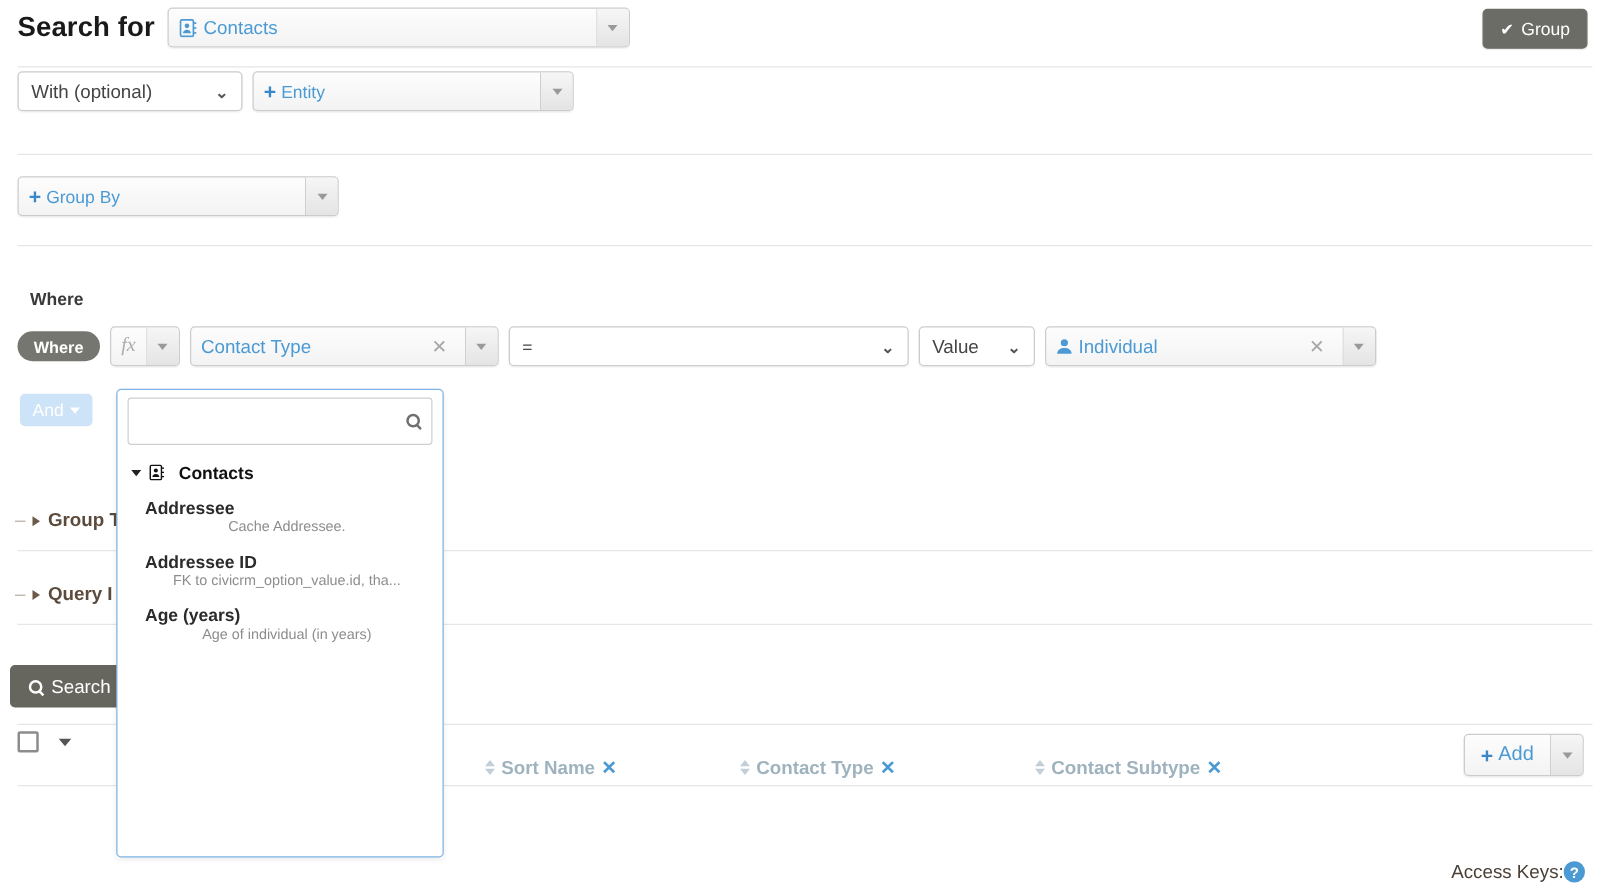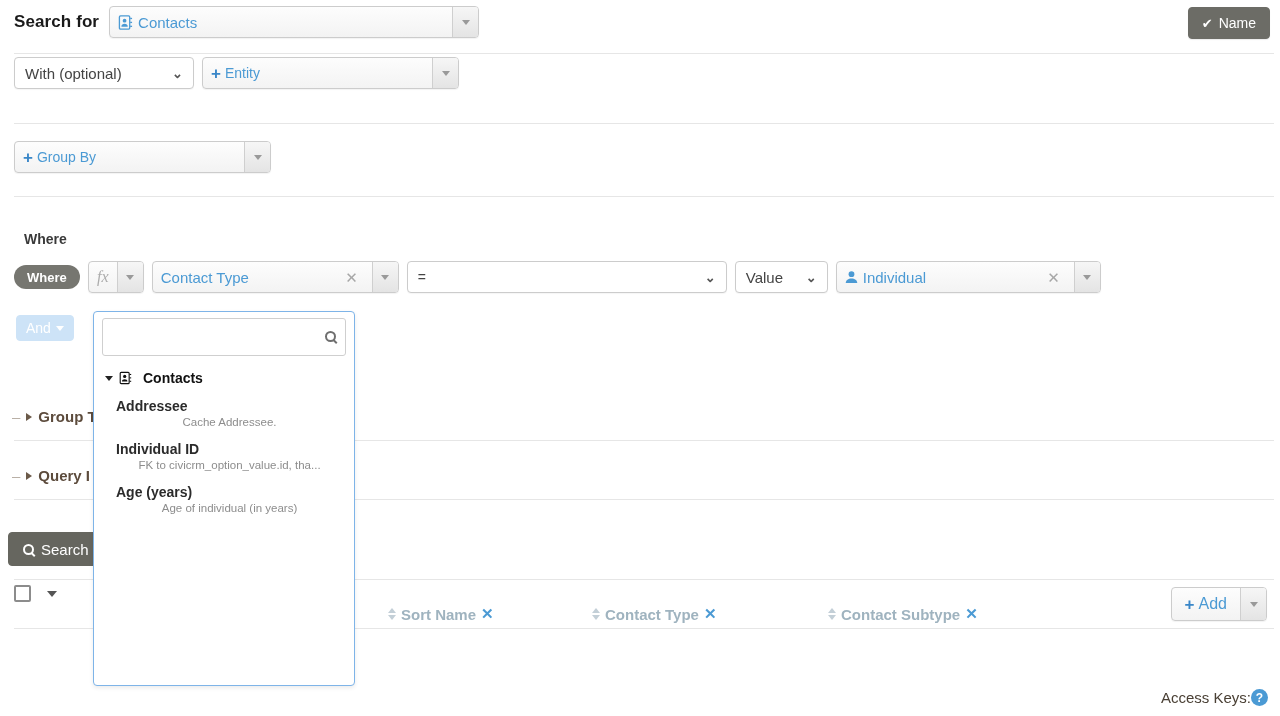--- a/index.html
+++ b/index.html
@@ -55,21 +55,21 @@
     color: #a7a7a7; font-size: 15px; margin-left: auto;
     padding: 0 6px 0 10px; line-height: 1;
   }
 
   
   .row-search-for {
     position: absolute; left: 14px; top: 6px;
     display: flex; align-items: center;
   }
   .lbl-searchfor {
-    font-weight: bold; font-size: 17px; color: #1a1a1a;
+    font-weight: bold; font-size: 22px; color: #1a1a1a;
     margin-right: 10px; letter-spacing: .1px;
   }
   .sel-entity { width: 370px; }
   .sel-entity .ctl-body { font-size: 15px; }
 
   .btn-save {
     position: absolute; right: 10px; top: 7px;
     height: 32px; padding: 0 13px;
     background: #6c6c66; border: 1px solid #6c6c66;
     border-radius: 4px;
@@ -316,21 +316,21 @@
         <span class="blue-link">Contacts</span>
       </span>
       <span class="ctl-arrow">
         <span class="caret-dn"></span>
       </span>
     </span>
   </div>
 
   <button class="btn-save">
     <span class="chk">✔</span>
-    <span>Name</span>
+    <span>Group</span>
   </button>
 
   <div class="hr" style="top:53px;"></div>
 
   <div class="row-with">
     <div class="native-sel">
       <span>With (optional)</span>
       <span class="chev">⌄</span>
     </div>
 
@@ -513,21 +513,21 @@
         </svg>
       </span>
       <span>Contacts</span>
     </div>
 
     <div class="dd-item">
       <div class="t">Addressee</div>
       <div class="d">Cache Addressee.</div>
     </div>
     <div class="dd-item">
-      <div class="t">Individual ID</div>
+      <div class="t">Addressee ID</div>
       <div class="d">FK to civicrm_option_value.id, tha...</div>
     </div>
     <div class="dd-item">
       <div class="t">Age (years)</div>
       <div class="d">Age of individual (in years)</div>
     </div>
   </div>
 
 </div>
 

